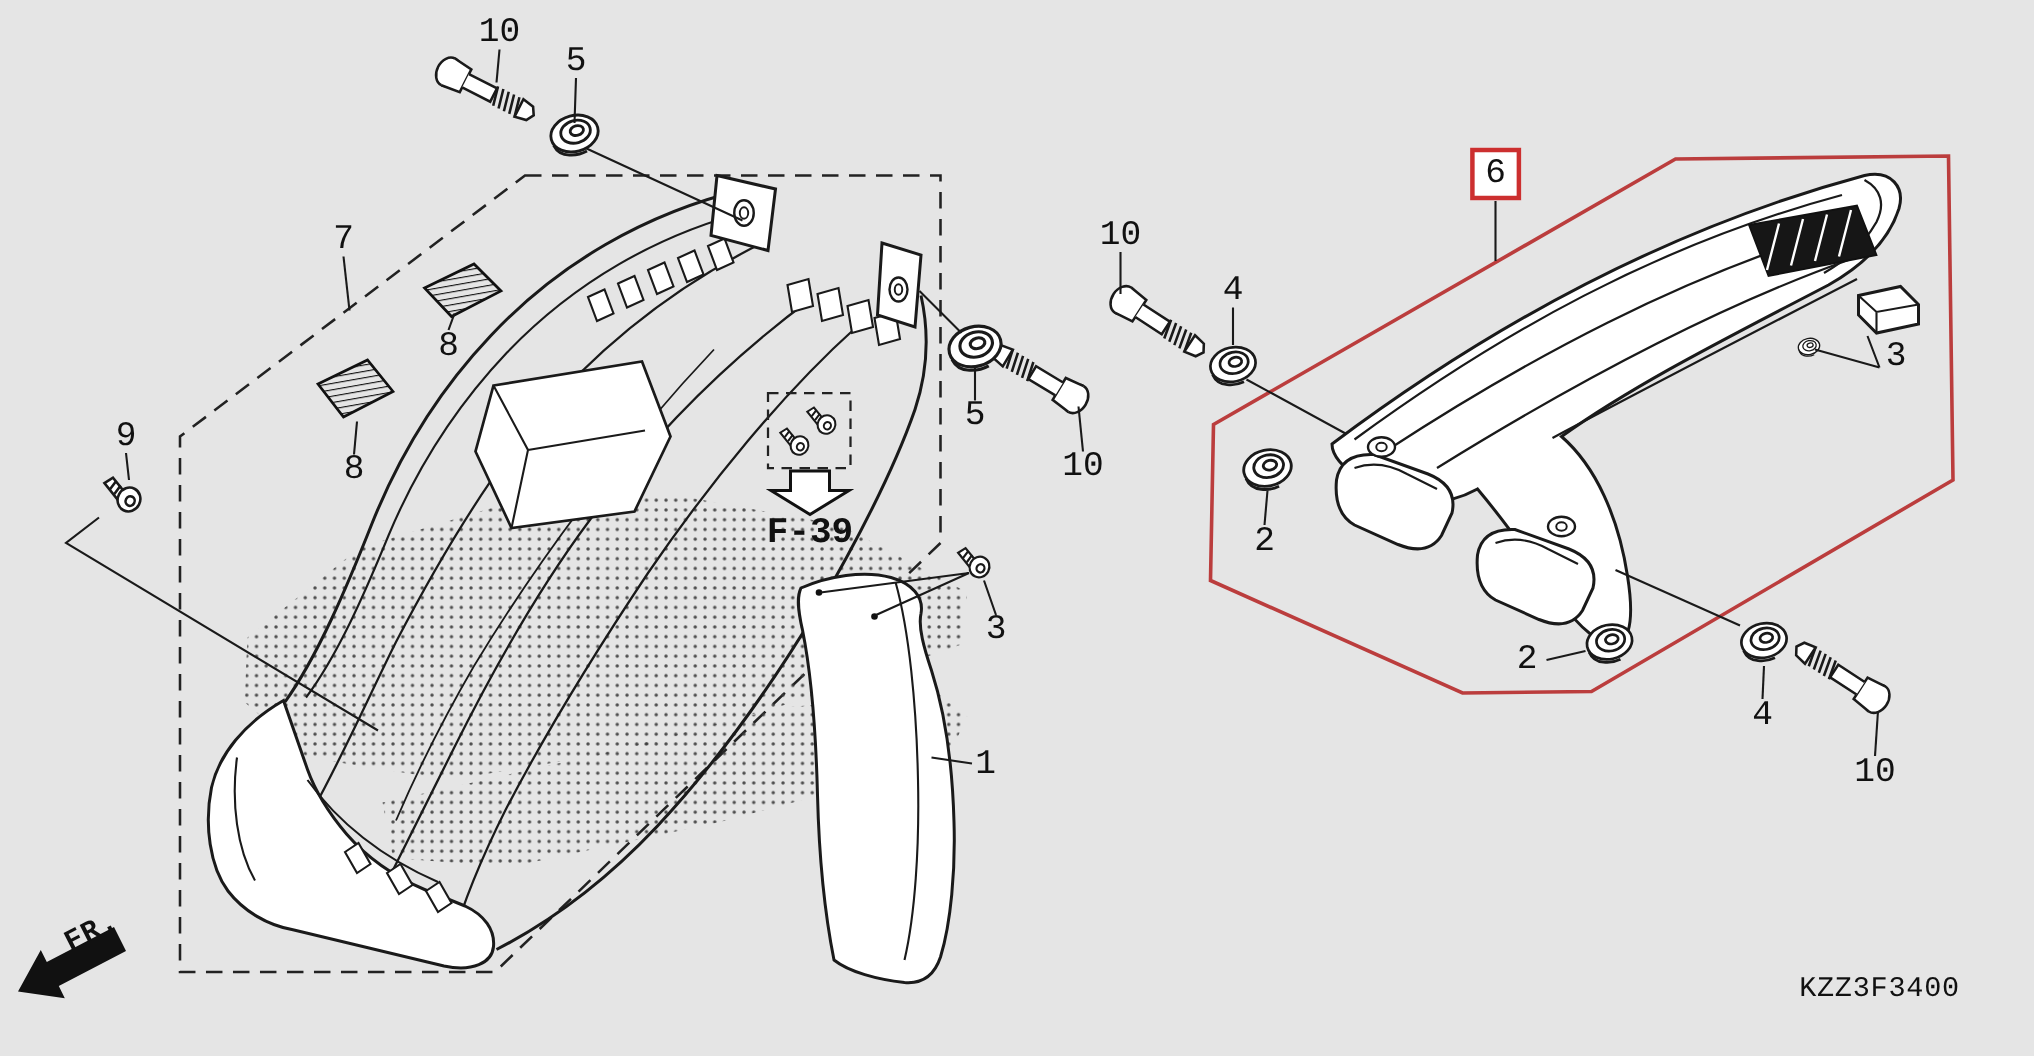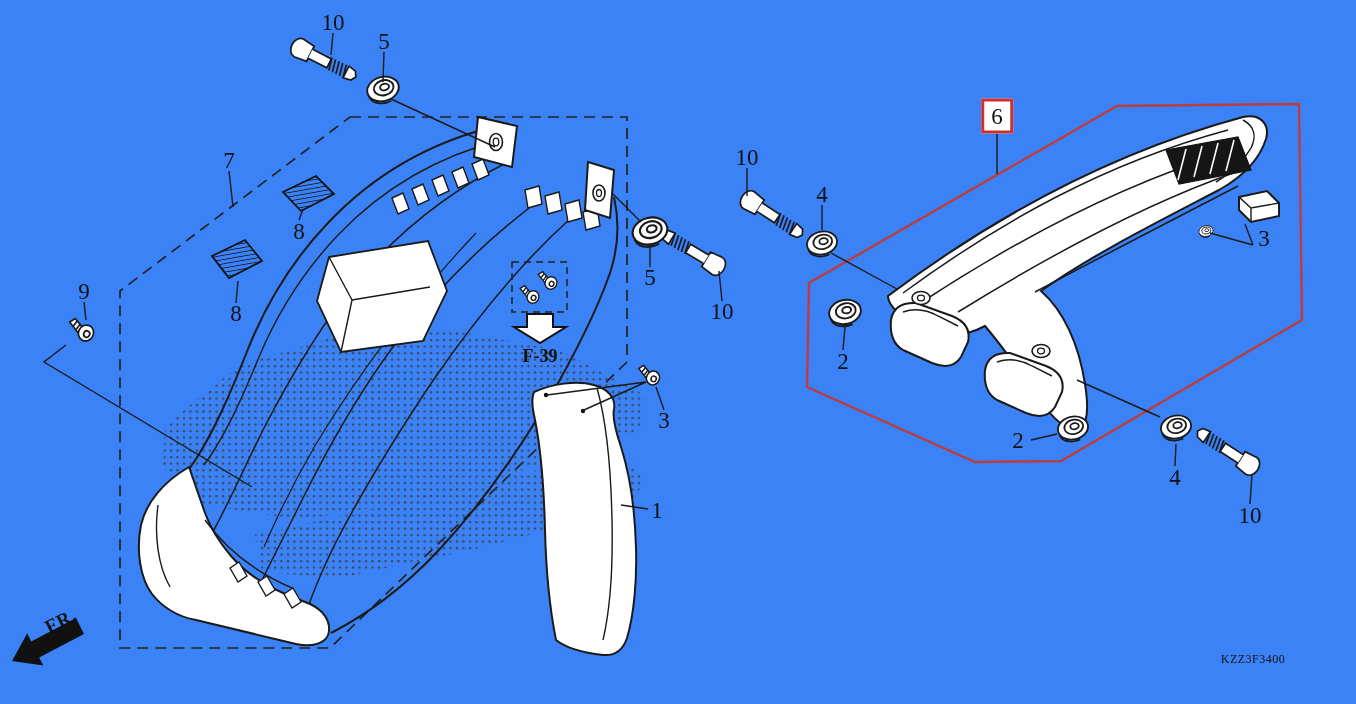--- a/index.html
+++ b/index.html
@@ -1,24 +1,24 @@
 <!DOCTYPE html>
 <html><head>
 <meta charset="utf-8">
 <style>
   html,body{margin:0;padding:0;background:#fff;}
-  #stage{position:relative;width:1356px;height:704px;background:#3b82f6;overflow:hidden;
-         font-family:Liberation Serif, serif;color:#111;}
+  #stage{position:relative;width:1356px;height:704px;background:#e5e5e5;overflow:hidden;
+         font-family:Liberation Mono, monospace;color:#111;}
   svg{position:absolute;left:0;top:0;}
   .callout{position:absolute;transform:translate(-50%,-50%);font-size:23px;line-height:1;
            color:#111;white-space:nowrap;user-select:none;}
   .callout.boxed{border:3px solid #cc2f2f;padding:3px 7px;background:#fff;}
-  .ref-label{position:absolute;transform:translate(-50%,-50%);font-size:18px;font-weight:700;}
+  .ref-label{position:absolute;transform:translate(-50%,-50%);font-size:24px;font-weight:700;}
   .fr-label{position:absolute;transform:translate(-50%,-50%) rotate(-27deg);font-size:19px;font-weight:700;letter-spacing:1px;}
-  .code-label{position:absolute;transform:translate(-50%,-50%);font-size:12px;letter-spacing:.5px;}
+  .code-label{position:absolute;transform:translate(-50%,-50%);font-size:19px;letter-spacing:.5px;}
   .ln{stroke:#1a1a1a;fill:none;}
   .red{stroke:#bb3d3d;}
 </style>
 </head>
 <body>
 
 <div id="stage">
 
 <svg width="1356" height="704" viewBox="0 0 1356 704">
   <defs>

